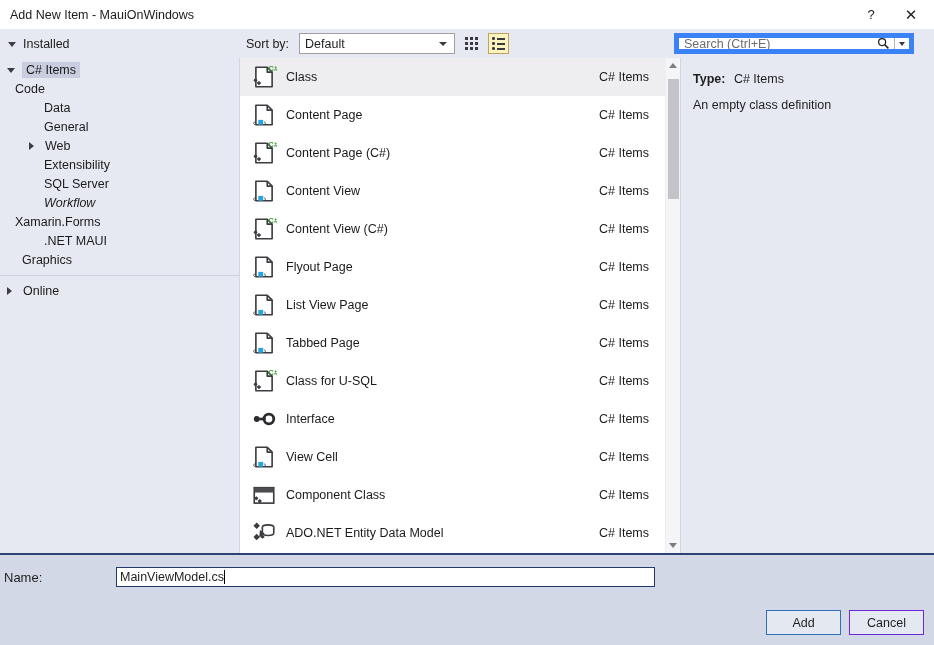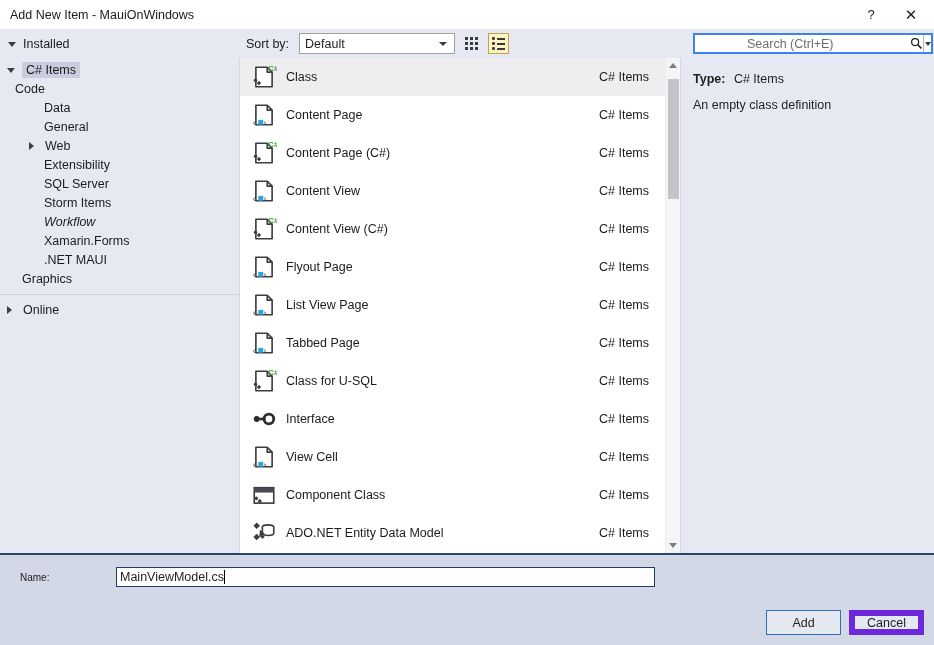--- a/index.html
+++ b/index.html
@@ -105,26 +105,25 @@
   }
   .grid-icon { display: grid; grid-template-columns: repeat(3, 3px);
     grid-template-rows: repeat(3, 3px); gap: 2px; }
   .grid-icon i { background: #3a3a40; display: block; width: 3px; height: 3px; }
   .list-icon { display: flex; flex-direction: column; gap: 2.5px; }
   .list-icon .lrow { display: flex; align-items: center; gap: 2px; }
   .list-icon .dot { width: 2.5px; height: 2.5px; background: #3a3a40; border-radius: 50%; }
   .list-icon .bar { width: 8px; height: 2px; background: #3a3a40; }
 
   #search-wrap {
-    position: absolute; right: 1px; top: 4px;
+    position: absolute; right: 20px; top: 4px;
     width: 240px; height: 21px;
     display: flex;
     background: #ffffff;
-    border: 2px solid #3b82f6;
-    padding-left: 47px;
+    border: 5px solid #3b82f6;
   }
   #search-input {
     flex: 1;
     border: none; outline: none;
     background: transparent;
     font-family: "Liberation Sans", sans-serif;
     font-size: 12.5px;
     padding-left: 5px;
     color: #1b1b1b;
   }
@@ -259,21 +258,21 @@
   #bottom {
     flex: 0 0 92px;
     background: #d3d8e6;
     border-top: 2px solid #2e4274;
     position: relative;
   }
   #name-row {
     display: flex; align-items: center;
     padding-top: 12px;
   }
-  #name-label { width: 116px; padding-left: 20px; font-size: 10px; }
+  #name-label { width: 116px; padding-left: 4px; font-size: 13px; }
   #name-field {
     width: 539px; height: 20px;
     background: #ffffff;
     border: 1px solid #243a6b;
     display: flex; align-items: center;
     padding-left: 3px;
     font-size: 12.5px;
     position: relative;
   }
   #caret {
@@ -284,21 +283,21 @@
   }
   #btn-row {
     position: absolute; right: 10px; bottom: 10px;
     display: flex; gap: 8px;
   }
   .dlg-btn {
     width: 75px; height: 25px;
     display: flex; align-items: center; justify-content: center;
     background: #e4e8f1;
     font-size: 12.5px;
-    border: 6px solid #6d28d9;
+    border: 1px solid #6d28d9;
   }
   .dlg-btn.default { border: 1px solid #2e6fba; }
 </style>
 </head>
 <body>
 
 <div id="dialog">
 
   <div id="titlebar">
     <div id="title-text">Add New Item - MauiOnWindows</div>
@@ -387,29 +386,25 @@
             <span class="lbl">Web</span>
           </div>
           <div class="tree-node" style="padding-left: 29px;">
             <span class="twisty-space"></span>
             <span class="lbl">Extensibility</span>
           </div>
           <div class="tree-node" style="padding-left: 29px;">
             <span class="twisty-space"></span>
             <span class="lbl">SQL Server</span>
           </div>
-          <div class="tree-node" style="padding-left: 29px;">
-            <span class="twisty-space"></span>
-            <span class="lbl">Storm Items</span>
-          </div>
           <div class="tree-node" style="padding-left: 29px; font-style: italic;">
             <span class="twisty-space"></span>
             <span class="lbl">Workflow</span>
           </div>
-          <div class="tree-node" style="padding-left: 29px;">
+          <div class="tree-node" style="">
             <span class="twisty-space"></span>
             <span class="lbl">Xamarin.Forms</span>
           </div>
           <div class="tree-node" style="padding-left: 29px;">
             <span class="twisty-space"></span>
             <span class="lbl">.NET MAUI</span>
           </div>
           <div class="tree-node" style="padding-left: 7px;">
             <span class="twisty-space"></span>
             <span class="lbl">Graphics</span>

